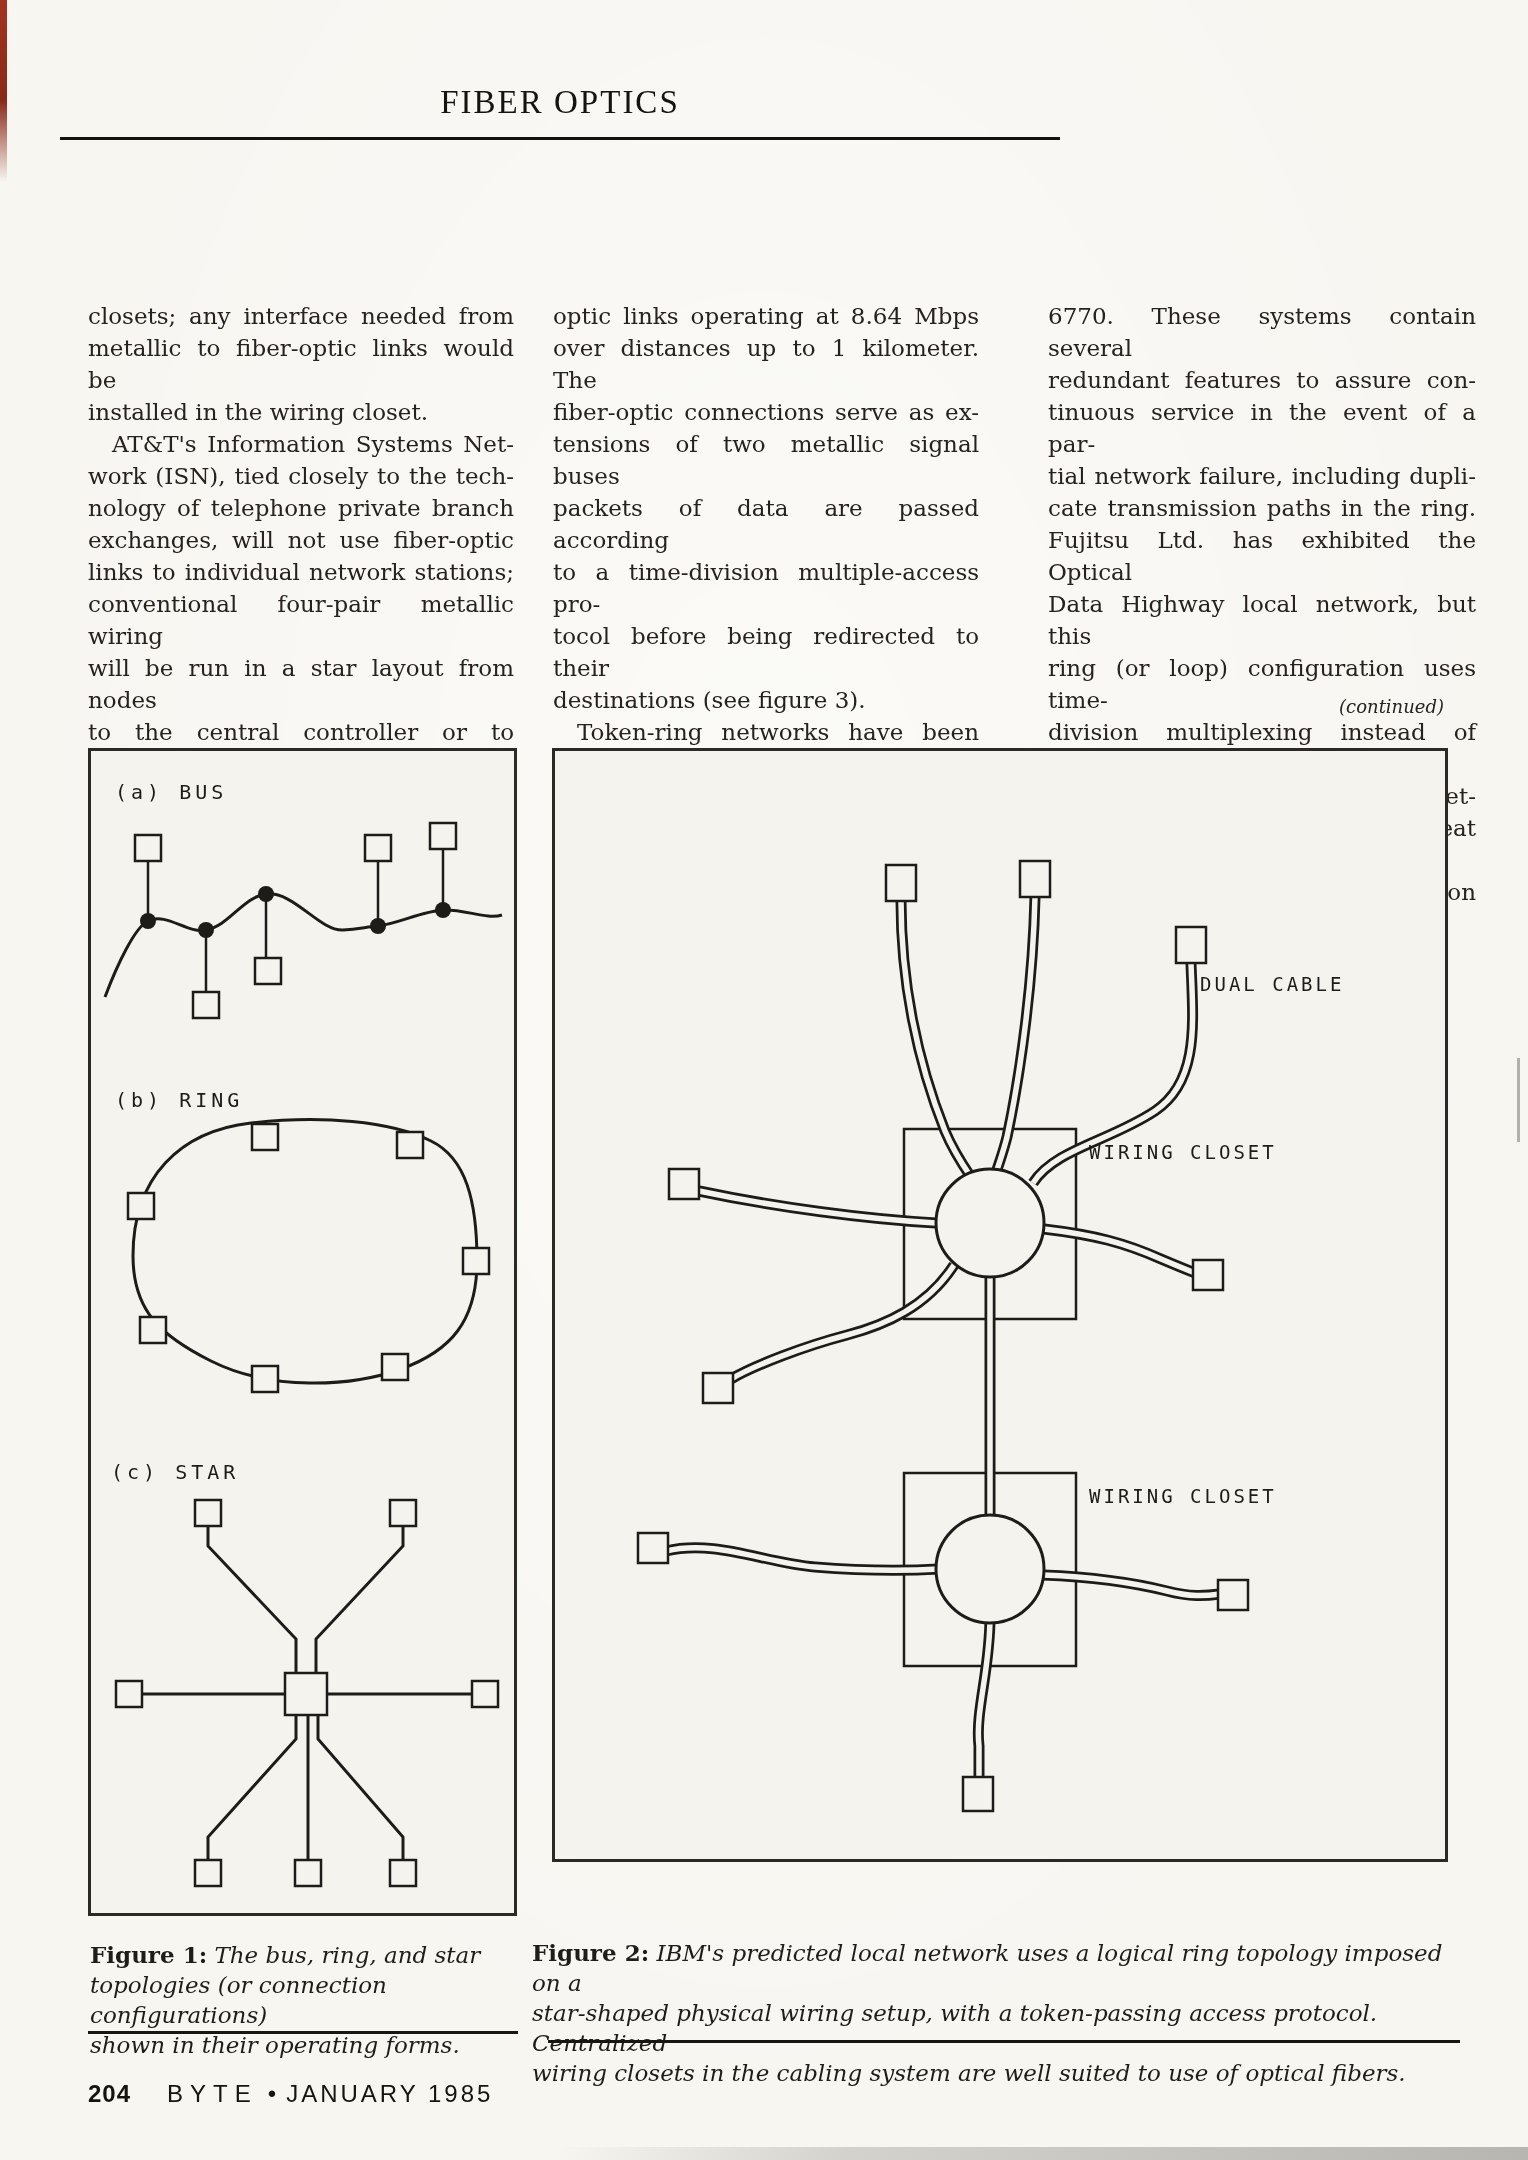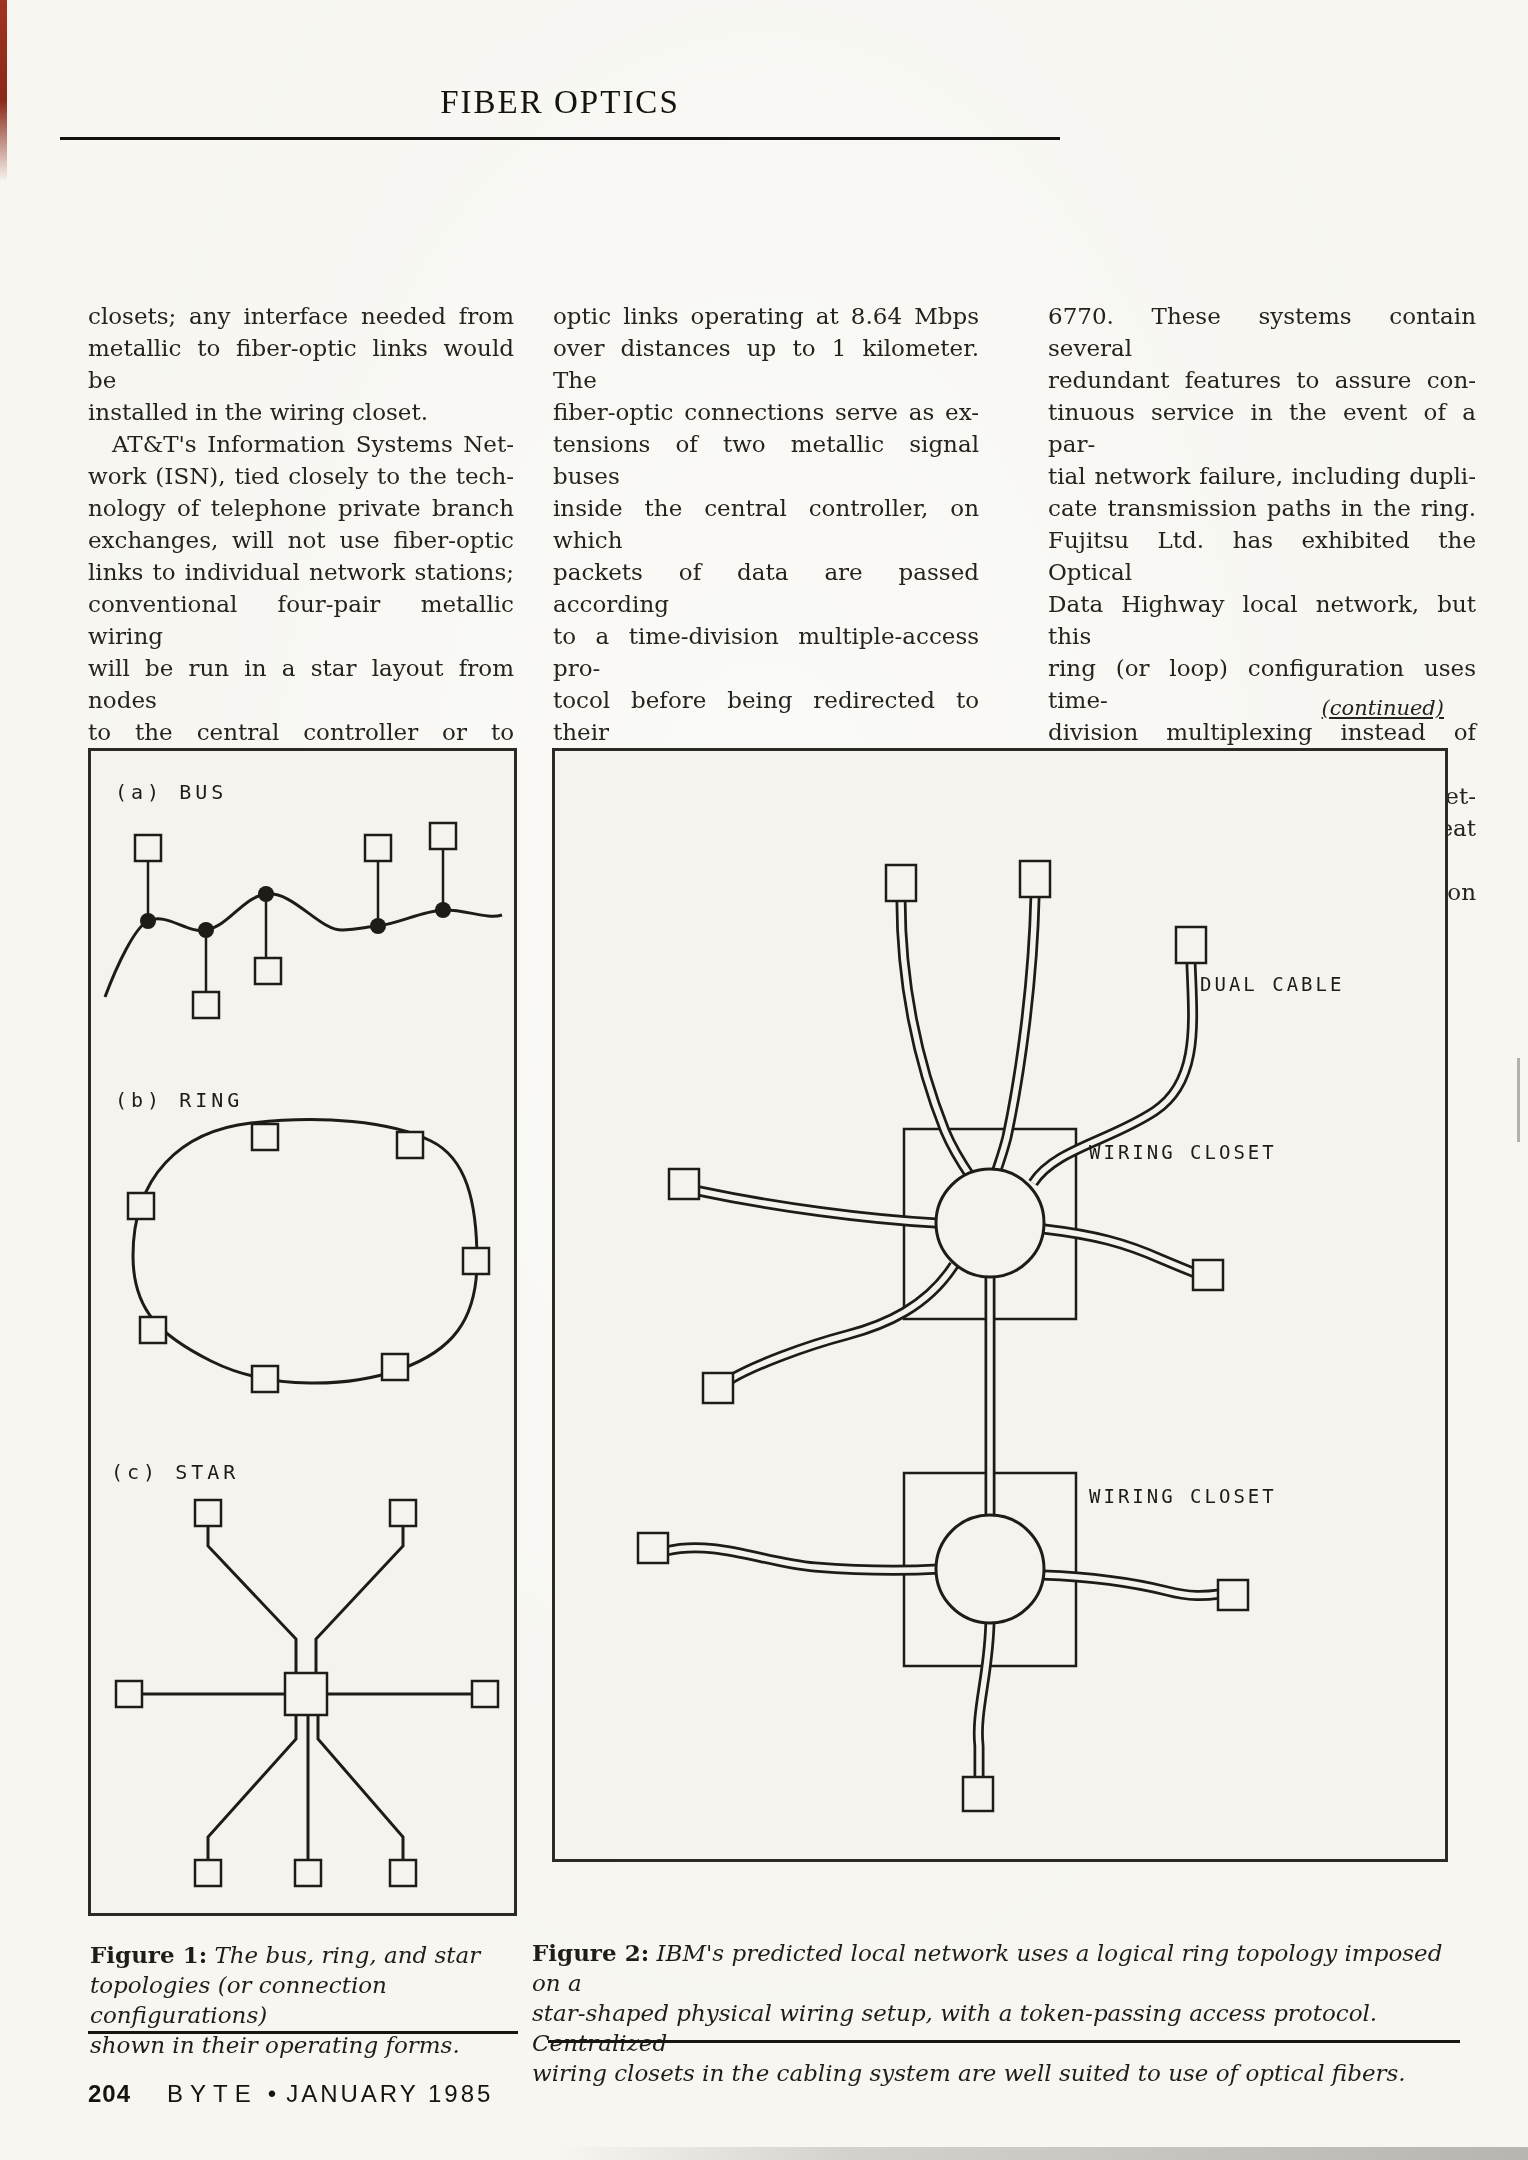--- a/index.html
+++ b/index.html
@@ -18,21 +18,21 @@
     font-size:33px;letter-spacing:2px;color:#16140f;
   }
   .header-rule{position:absolute;left:60px;top:137px;width:1000px;height:3px;background:#14120e;}
   
   .col{position:absolute;top:300px;font-size:23px;line-height:32px;color:#26231f;}
   .bodyline{text-align:justify;text-align-last:justify;text-justify:inter-word;white-space:nowrap0;}
   .bodyline.flush{text-align-last:left;}
   .bodyline.ind{text-indent:24px;}
   .continued{
     position:absolute;left:1016px;top:696px;width:428px;height:28px;
-    text-align:right;font-style:italic;font-size:21px;color:#26231f;text-decoration:underline;
+    text-align:right;font-style:italic;font-size:18px;color:#26231f;
   }
   
   .figbox{position:absolute;border:3px solid #2b2a26;background:#f4f3ed;box-sizing:border-box;}
   #fig1{left:88px;top:748px;width:429px;height:1168px;}
   #fig2{left:552px;top:748px;width:896px;height:1114px;}
   svg{display:block;}
   .diag-line{stroke:#1d1c18;stroke-width:3;fill:none;}
   .diag-line-thin{stroke:#1d1c18;stroke-width:2.5;fill:none;}
   .node{fill:#f4f3ed;stroke:#1d1c18;stroke-width:2.5;}
   .tap{fill:#1d1c18;}
@@ -85,21 +85,20 @@
       <div class="bodyline">to the central controller or to remote</div>
       <div class="bodyline">concentrators. However, the linkage</div>
       <div class="bodyline">from the concentrators to the con-</div>
       <div class="bodyline">troller will be over multimode fiber-</div>
     </div>
   <div class="col" style="left:553px;width:426px;">
       <div class="bodyline">optic links operating at 8.64 Mbps</div>
       <div class="bodyline">over distances up to 1 kilometer. The</div>
       <div class="bodyline">fiber-optic connections serve as ex-</div>
       <div class="bodyline">tensions of two metallic signal buses</div>
-      <div class="bodyline">inside the central controller, on which</div>
       <div class="bodyline">packets of data are passed according</div>
       <div class="bodyline">to a time-division multiple-access pro-</div>
       <div class="bodyline">tocol before being redirected to their</div>
       <div class="bodyline flush">destinations (see figure 3).</div>
       <div class="bodyline ind">Token-ring networks have been</div>
       <div class="bodyline">popular among Japanese designers,</div>
       <div class="bodyline">with Hitachi offering its fiber-optic</div>
       <div class="bodyline">SigmaNet and NEC (Nippon Electric</div>
       <div class="bodyline">Company) selling its C&amp;C-Net Loop</div>
     </div>

